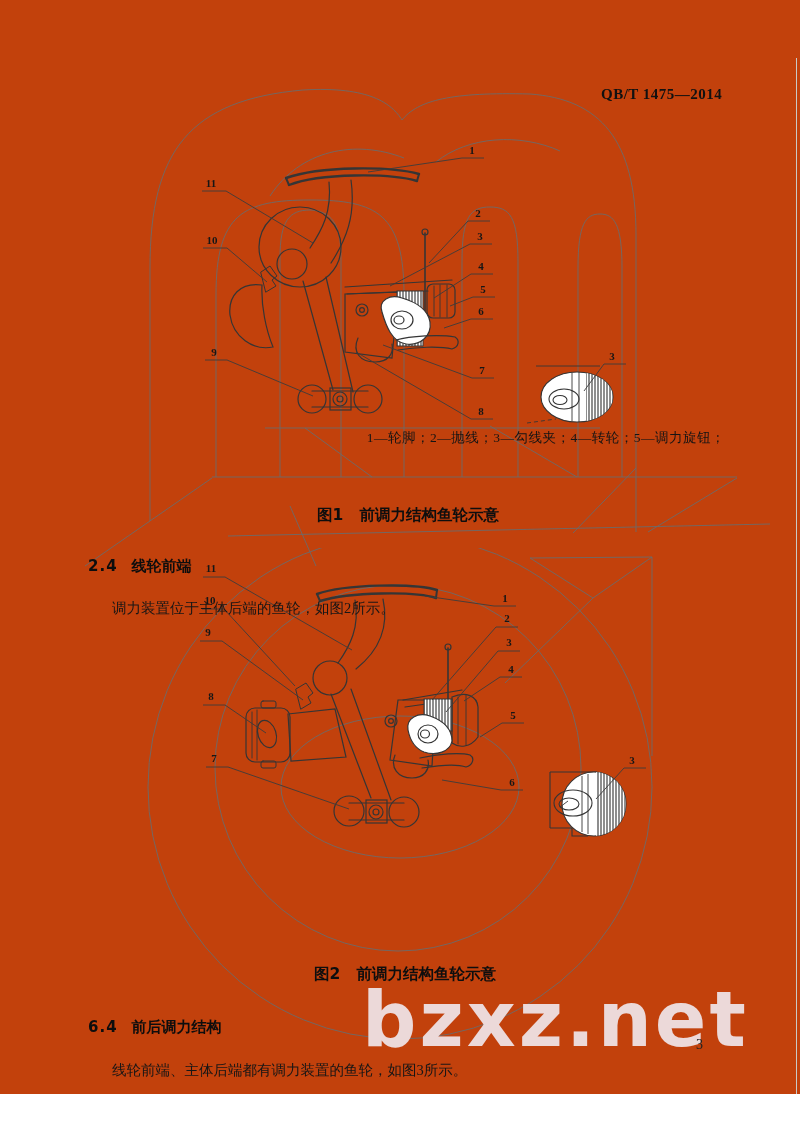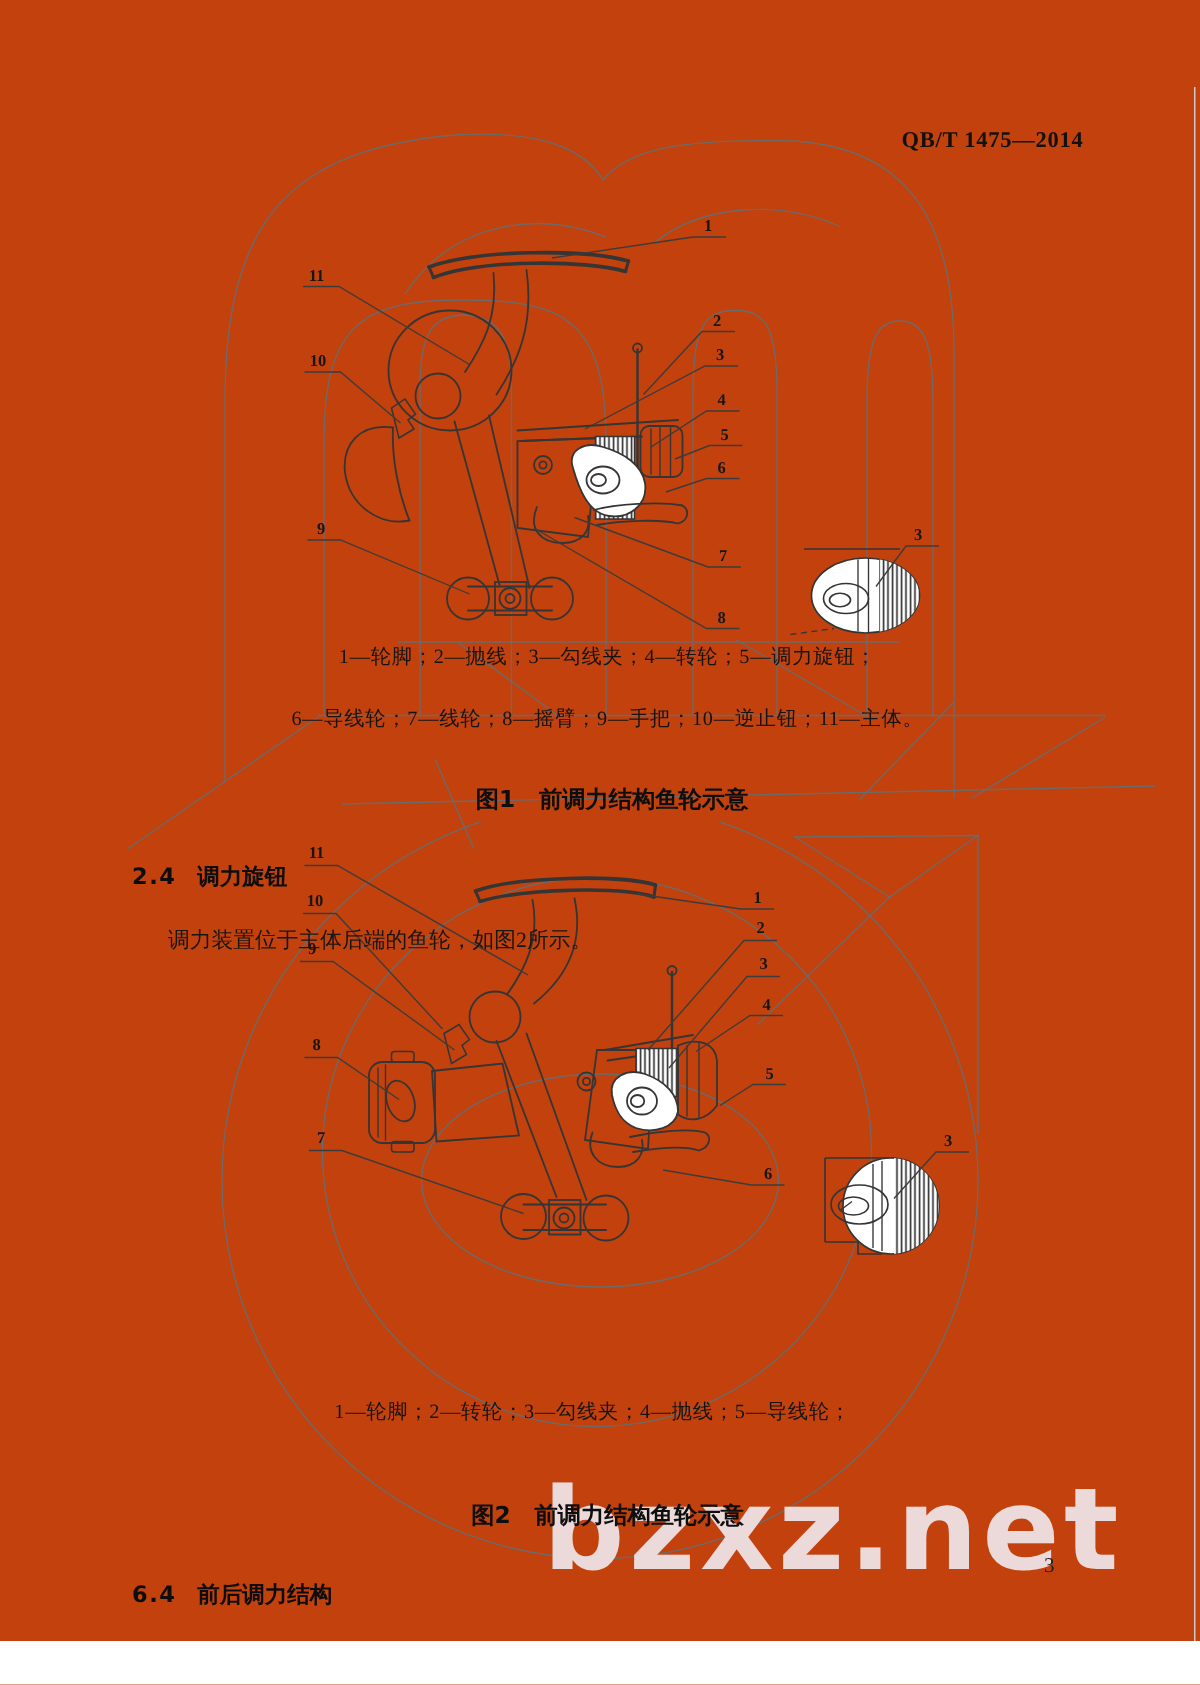--- a/index.html
+++ b/index.html
@@ -1,20 +1,20 @@
 <!DOCTYPE html>
 <html><head>
 <meta charset="utf-8">
 <style>
   html,body{margin:0;padding:0;}
   .page{position:relative;width:800px;height:1094px;background:#c2410c;overflow:hidden;
         font-family:"Liberation Serif","DejaVu Serif",serif;color:#1b1b1b;}
   .abs{position:absolute;}
   .hdr{font-weight:bold;font-size:15px;letter-spacing:.5px;color:#111;}
-  .capline{width:640px;text-align:center;font-size:13.5px;color:#141414;letter-spacing:.5px;}
+  .capline{width:640px;text-align:right;font-size:13.5px;color:#141414;letter-spacing:.5px;}
   .figtitle{width:640px;text-align:center;font-weight:bold;font-size:15.5px;
             font-family:"DejaVu Sans","Liberation Sans",sans-serif;color:#0e0e0e;}
   .figtitle .lab{margin-right:16px;}
   .sec-h{font-weight:bold;font-size:15px;font-family:"DejaVu Sans","Liberation Sans",sans-serif;color:#0d0d0d;}
   .sec-h .num{margin-right:14px;letter-spacing:1px;}
   .sec-b{font-size:14.5px;color:#161616;}
   .wm{font-family:"DejaVu Sans","Liberation Sans",sans-serif;font-weight:bold;
       font-size:76px;letter-spacing:3px;color:#ecd9d9;line-height:1;}
   .pgnum{font-size:14px;color:#222;}
   .edge-r{width:1px;height:1056px;background:#c9c9c7;}
@@ -135,27 +135,26 @@
       <text x="481" y="270">4</text>
       <text x="483" y="293">5</text>
       <text x="481" y="315">6</text>
       <text x="482" y="374">7</text>
       <text x="481" y="415">8</text>
       <text x="612" y="360">3</text>
     </g>
   </svg>
 
   <div class="abs capline z" style="left:85px;top:429px;">1—轮脚；2—抛线；3—勾线夹；4—转轮；5—调力旋钮；</div>
-  <div class="abs capline z" style="left:85px;top:452px;">6—导线轮；7—线轮；8—摇臂；9—手把；10—逆止钮；11—主体。</div>
   <div class="abs figtitle z" style="left:88px;top:487px;">
     <span class="lab">图1</span><span>前调力结构鱼轮示意</span>
   </div>
 
   <div class="abs sec-h z" style="left:88px;top:518px;">
-    <span class="num">2.4</span><span>调力旋钮</span>
+    <span class="num">2.4</span><span>线轮前端</span>
   </div>
   <div class="abs sec-b z" style="left:112px;top:541px;">调力装置位于主体后端的鱼轮，如图2所示。</div>
 
   <svg style="left:80px;top:548px;" width="700" height="510" viewBox="80 548 700 510">
     <defs>
       <pattern id="hatch2" width="3" height="6" patternUnits="userSpaceOnUse">
         <rect width="3" height="6" fill="#ffffff"></rect>
         <line x1="1" y1="0" x2="1" y2="6" stroke="#2f2f2f" stroke-width="1.1"></line>
       </pattern>
       <clipPath id="clip2">
@@ -251,21 +250,20 @@
       <text x="505" y="602">1</text>
       <text x="507" y="622">2</text>
       <text x="509" y="646">3</text>
       <text x="511" y="673">4</text>
       <text x="513" y="719">5</text>
       <text x="512" y="786">6</text>
       <text x="632" y="764">3</text>
     </g>
   </svg>
 
-  <div class="abs capline z" style="left:75px;top:837px;">1—轮脚；2—转轮；3—勾线夹；4—抛线；5—导线轮；</div>
   <div class="abs figtitle z" style="left:85px;top:887px;">
     <span class="lab">图2</span><span>前调力结构鱼轮示意</span>
   </div>
 
   <div class="abs sec-h z" style="left:88px;top:920px;">
     <span class="num">6.4</span><span>前后调力结构</span>
   </div>
   <div class="abs sec-b z" style="left:112px;top:944px;">线轮前端、主体后端都有调力装置的鱼轮，如图3所示。</div>
 
   <div class="abs wm" style="left:362px;top:982px;">bzxz.net</div>

